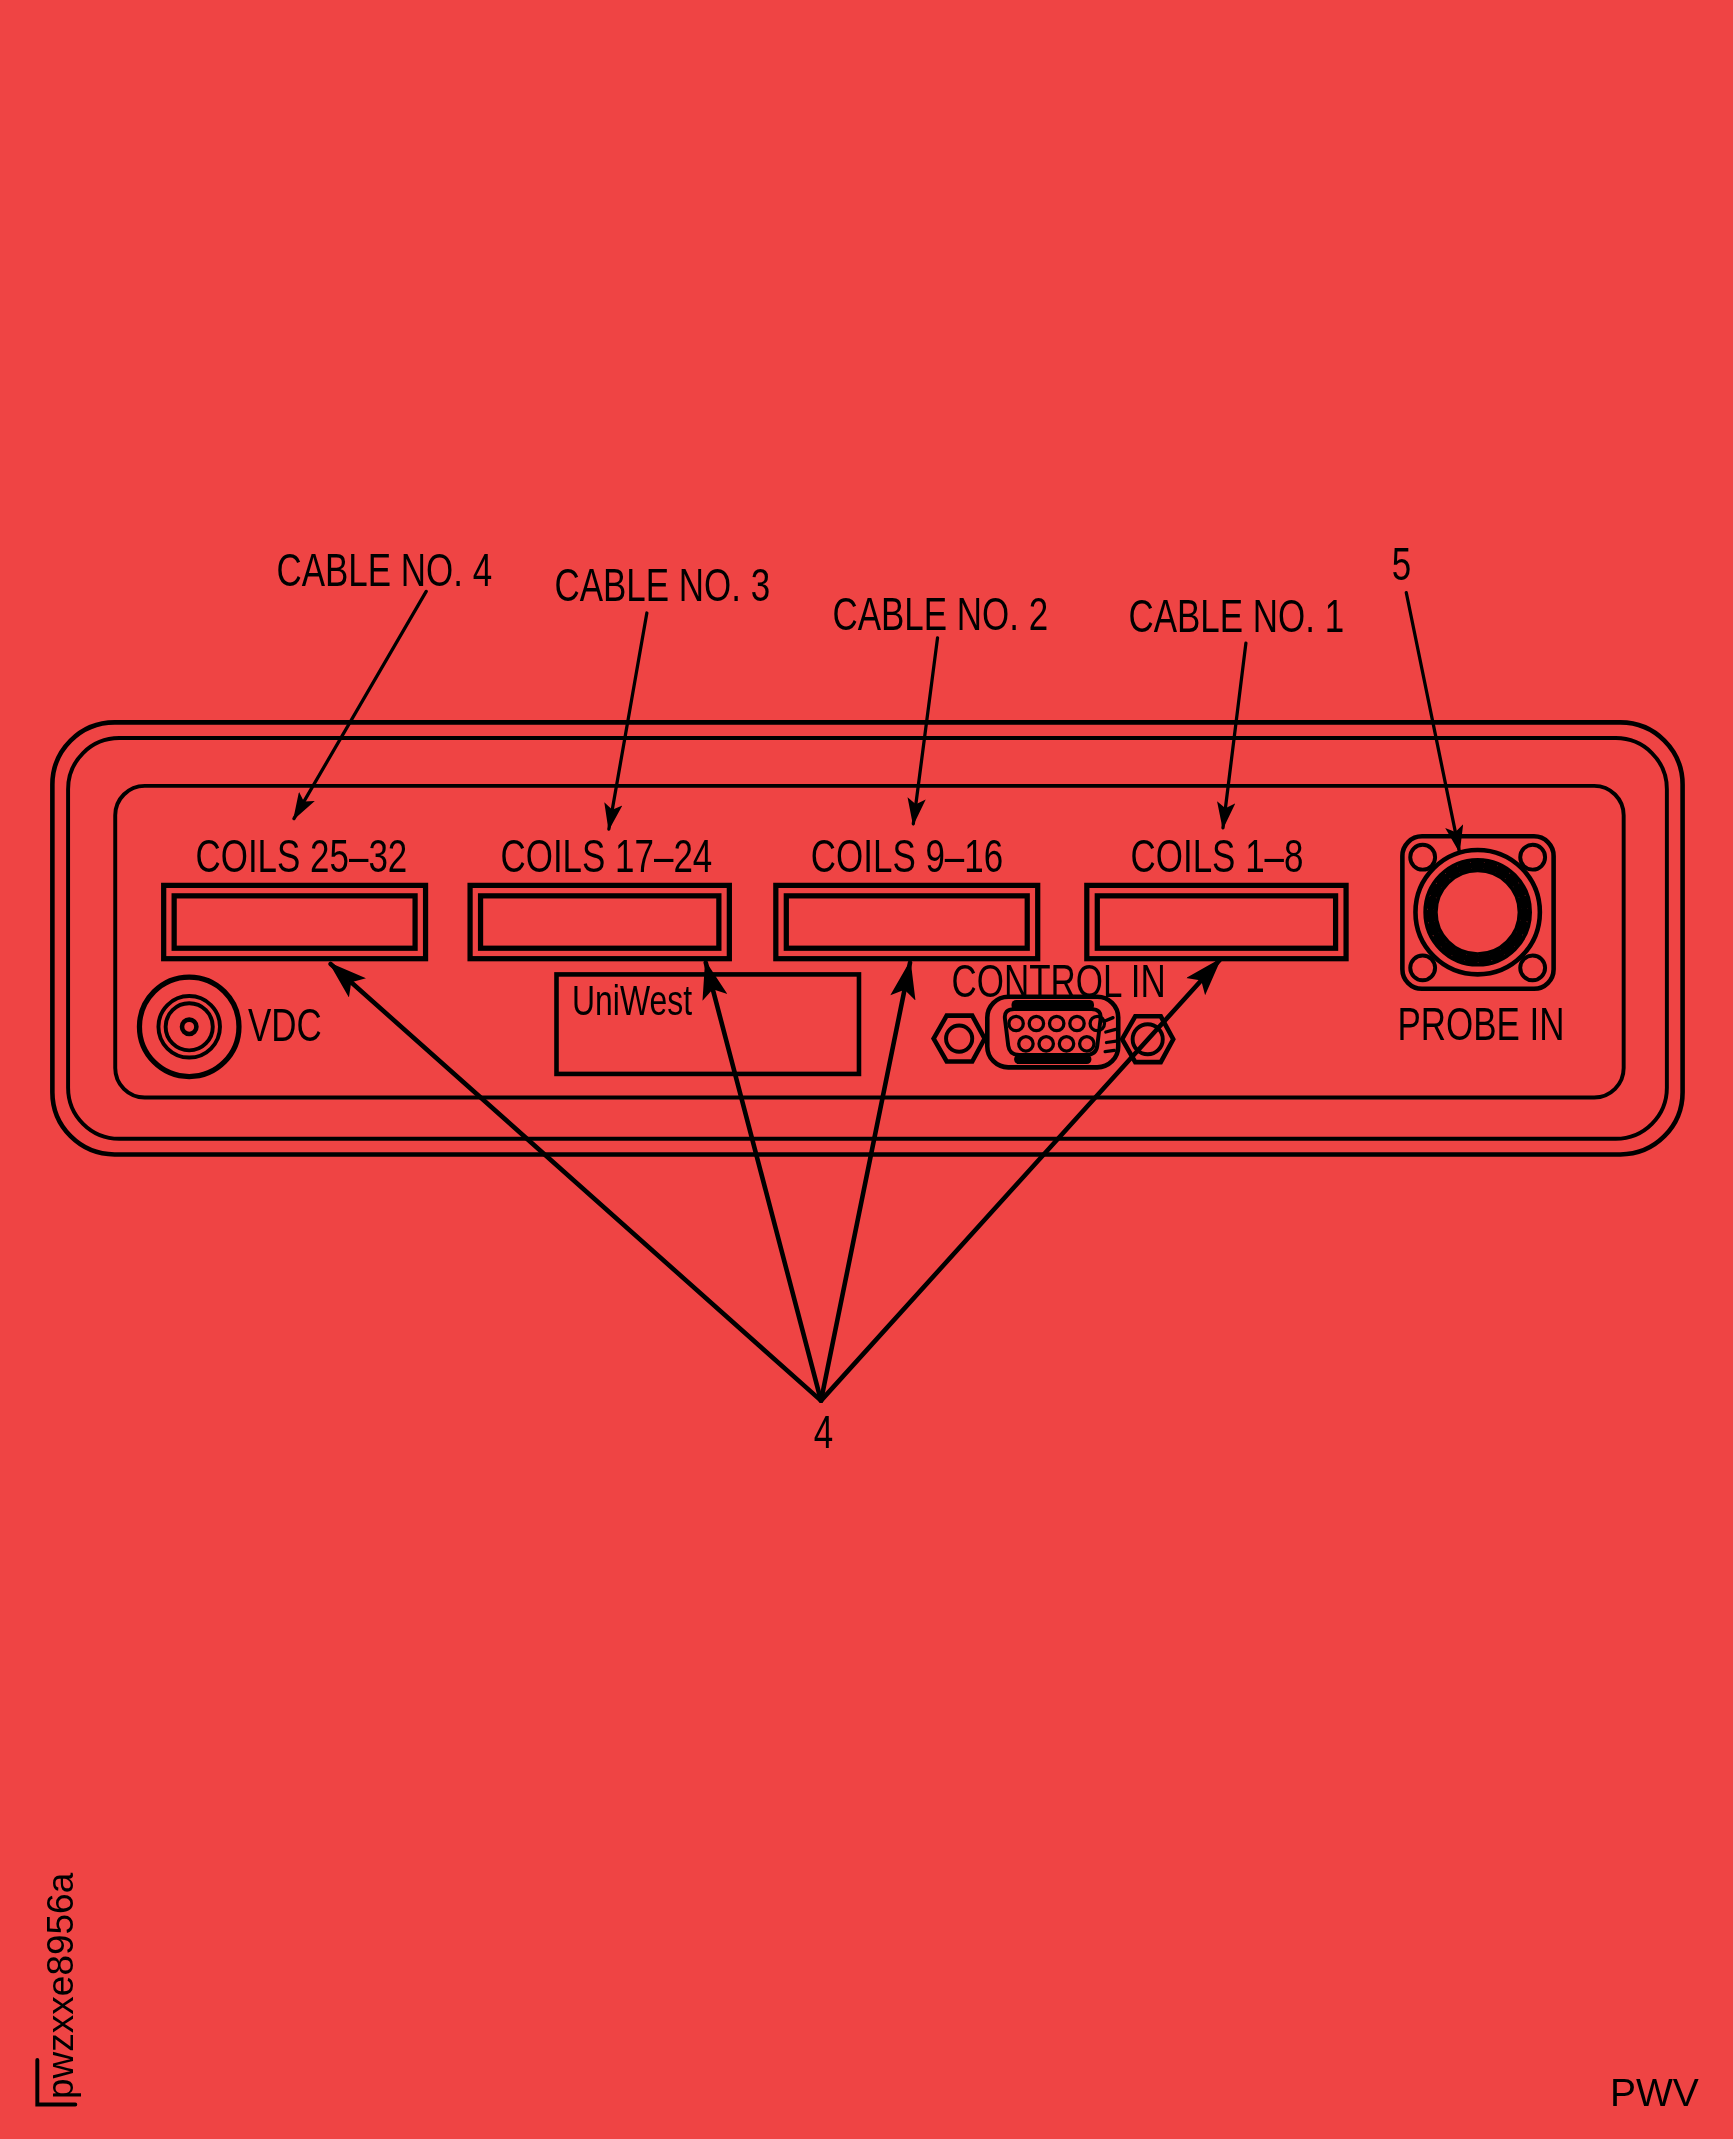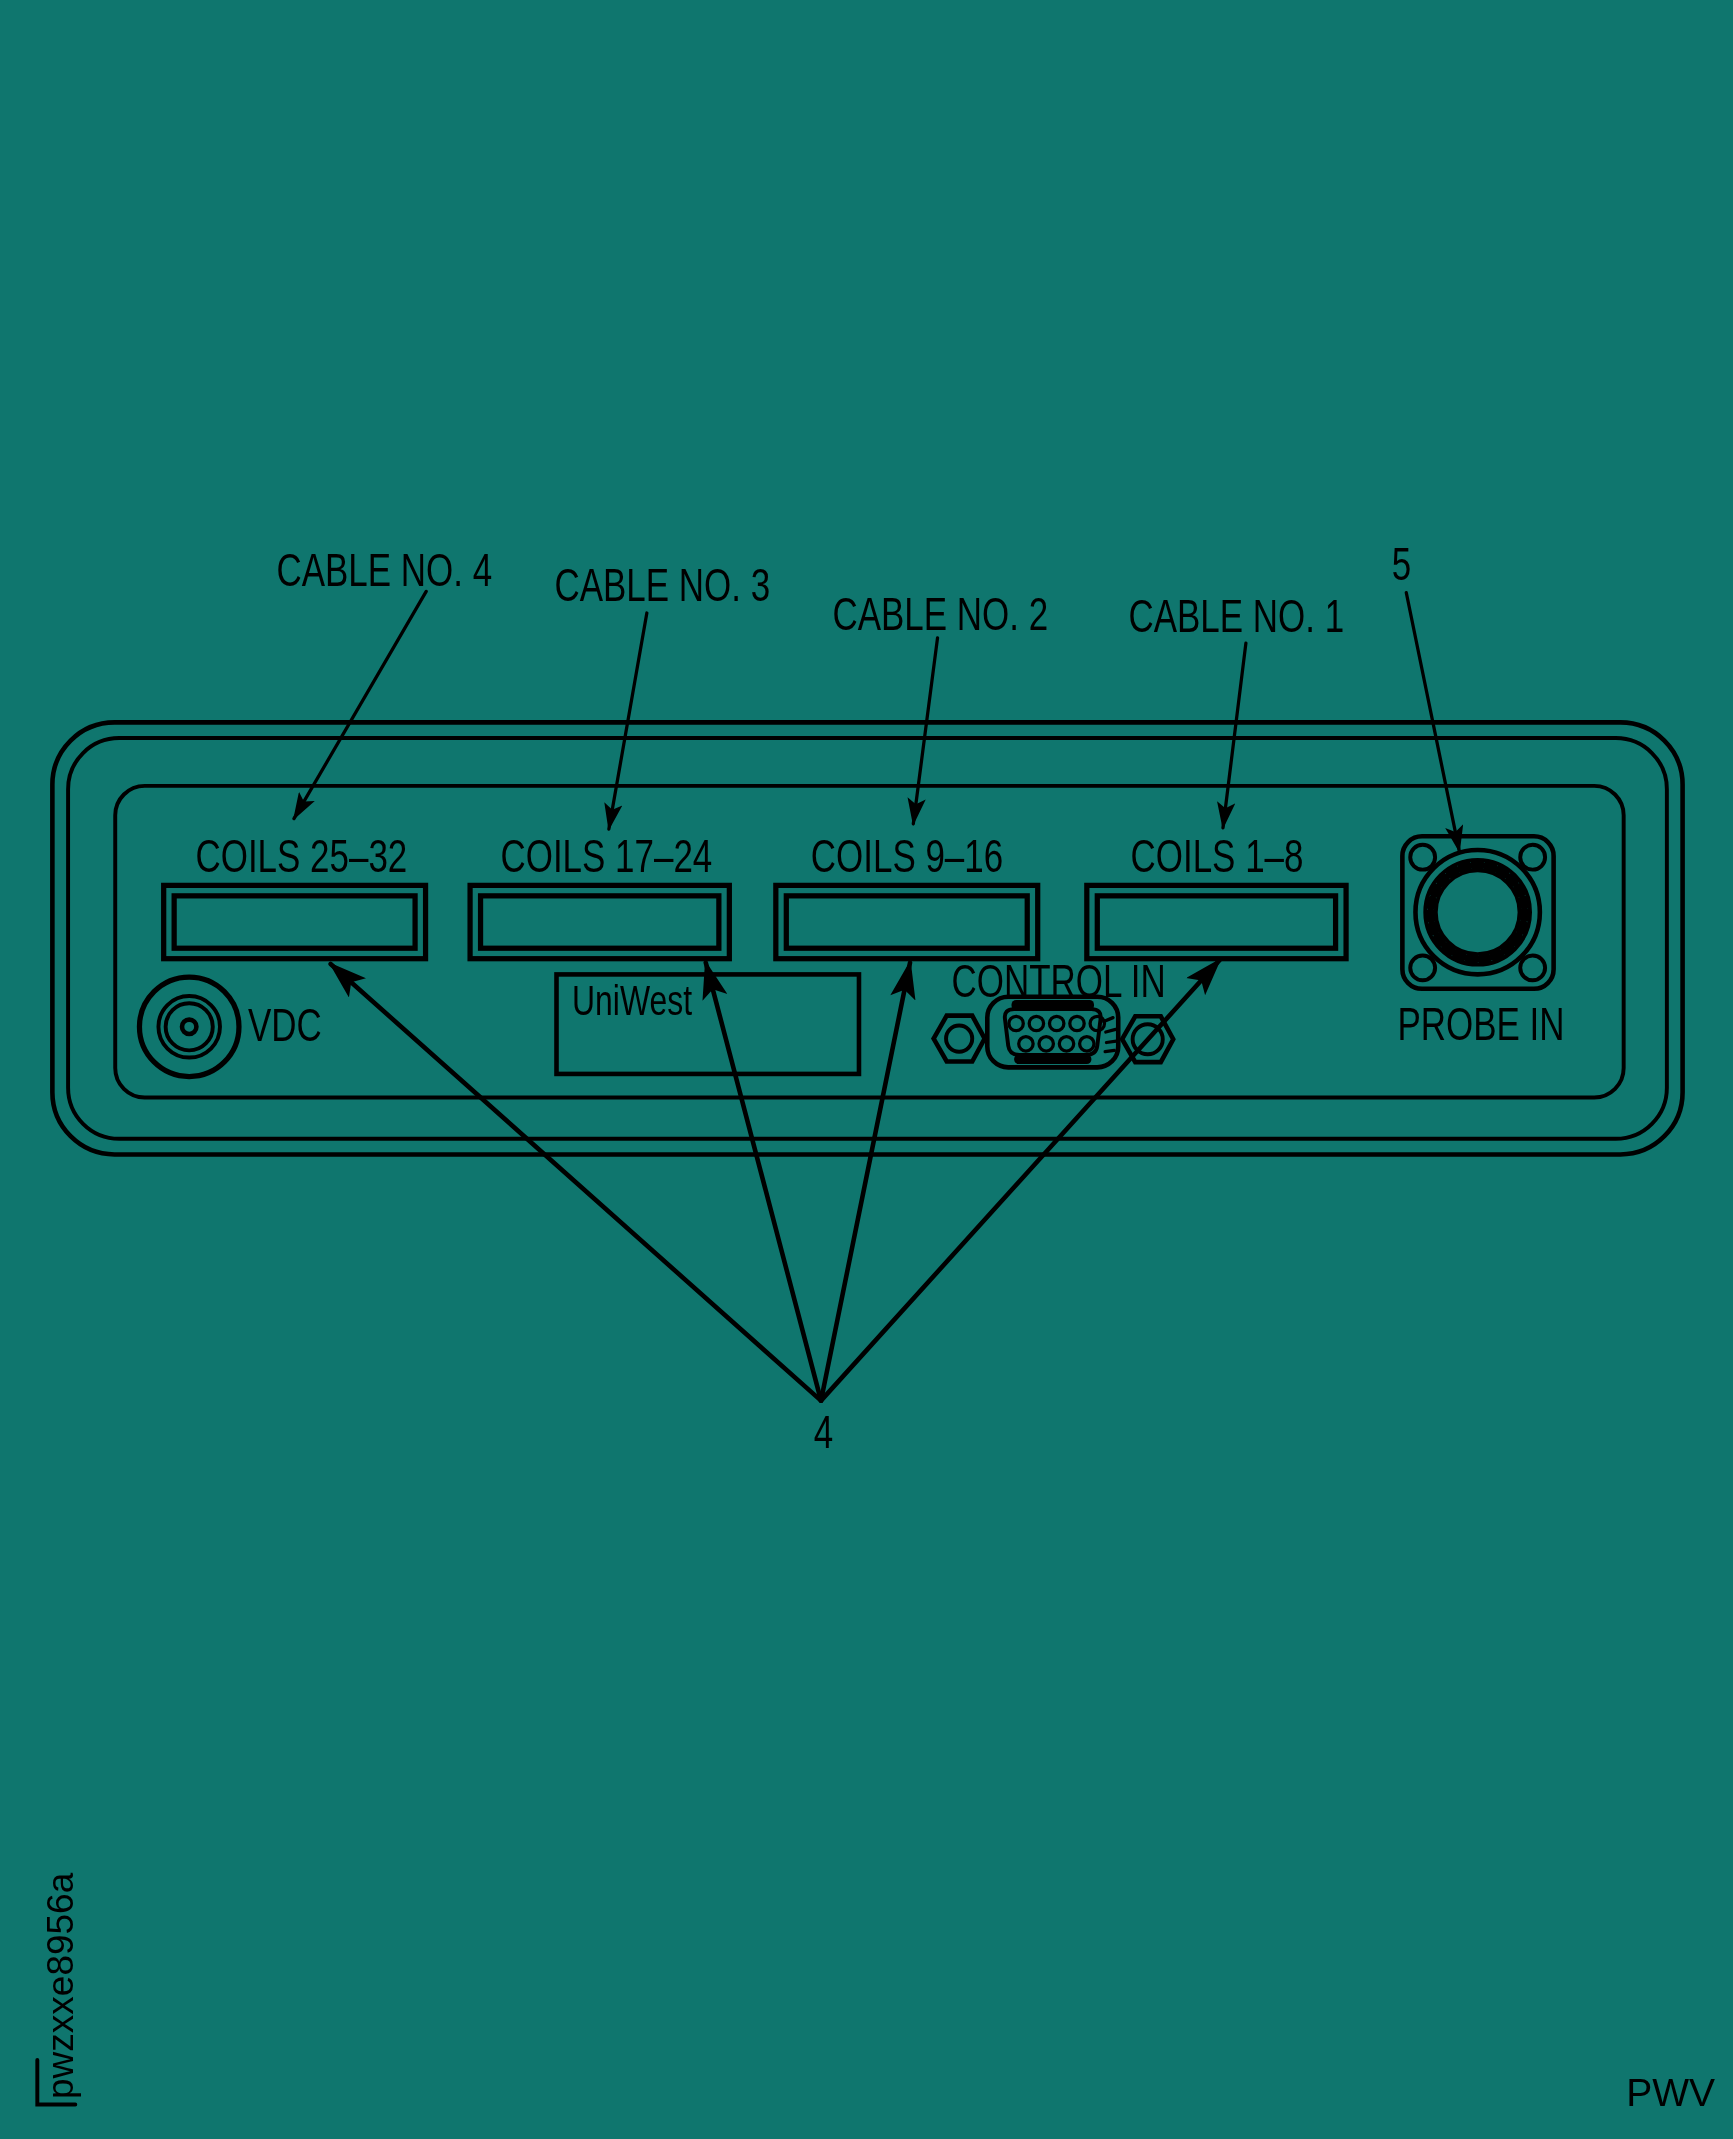--- a/index.html
+++ b/index.html
@@ -1,19 +1,19 @@
 <!DOCTYPE html>
 <html style="font-size:10.5px"><head>
 <meta charset="utf-8">
 <style>
   html,body{margin:0;padding:0;background:#fff;}
   .page{
     position:relative;
     width:1733px;height:2140px;
-    background:#0f766e;
+    background:#ef4444;
     font-family:"Liberation Sans", sans-serif;
     color:#000;
     overflow:hidden;
   }
   .art{position:absolute;left:0;top:0;width:1733px;height:2140px;}
   .txt{
     position:absolute;
     white-space:nowrap;
     line-height:1;
     color:#000;
@@ -156,16 +156,16 @@
   <div class="txt lbl" style="left:164px;top:833px;width:262px;">COILS 25–32</div>
   <div class="txt lbl" style="left:469px;top:833px;width:262px;">COILS 17–24</div>
   <div class="txt lbl" style="left:776px;top:833px;width:262px;">COILS 9–16</div>
   <div class="txt lbl" style="left:1086px;top:833px;width:262px;">COILS 1–8</div>
   <div class="txt lbl-left" style="left:248px;top:1002px;">VDC</div>
   <div class="txt brandtxt" style="left:572px;top:980px;">UniWest</div>
   <div class="txt lbl" style="left:920px;top:958px;width:262px;">CONTROL IN</div>
   <div class="txt lbl" style="left:1350px;top:1001px;width:262px;">PROBE IN</div>
 
   <div class="txt figid" style="left:42px;top:2099px;">pwzxxe8956a</div>
-  <div class="txt pagecode" style="left:1610px;top:2073px;width:105px;text-align:right;">PWV</div>
+  <div class="txt pagecode" style="left:1610px;top:2073px;width:105px;text-align:left;">PWV</div>
 
 </div>
 
 
 </body></html>

